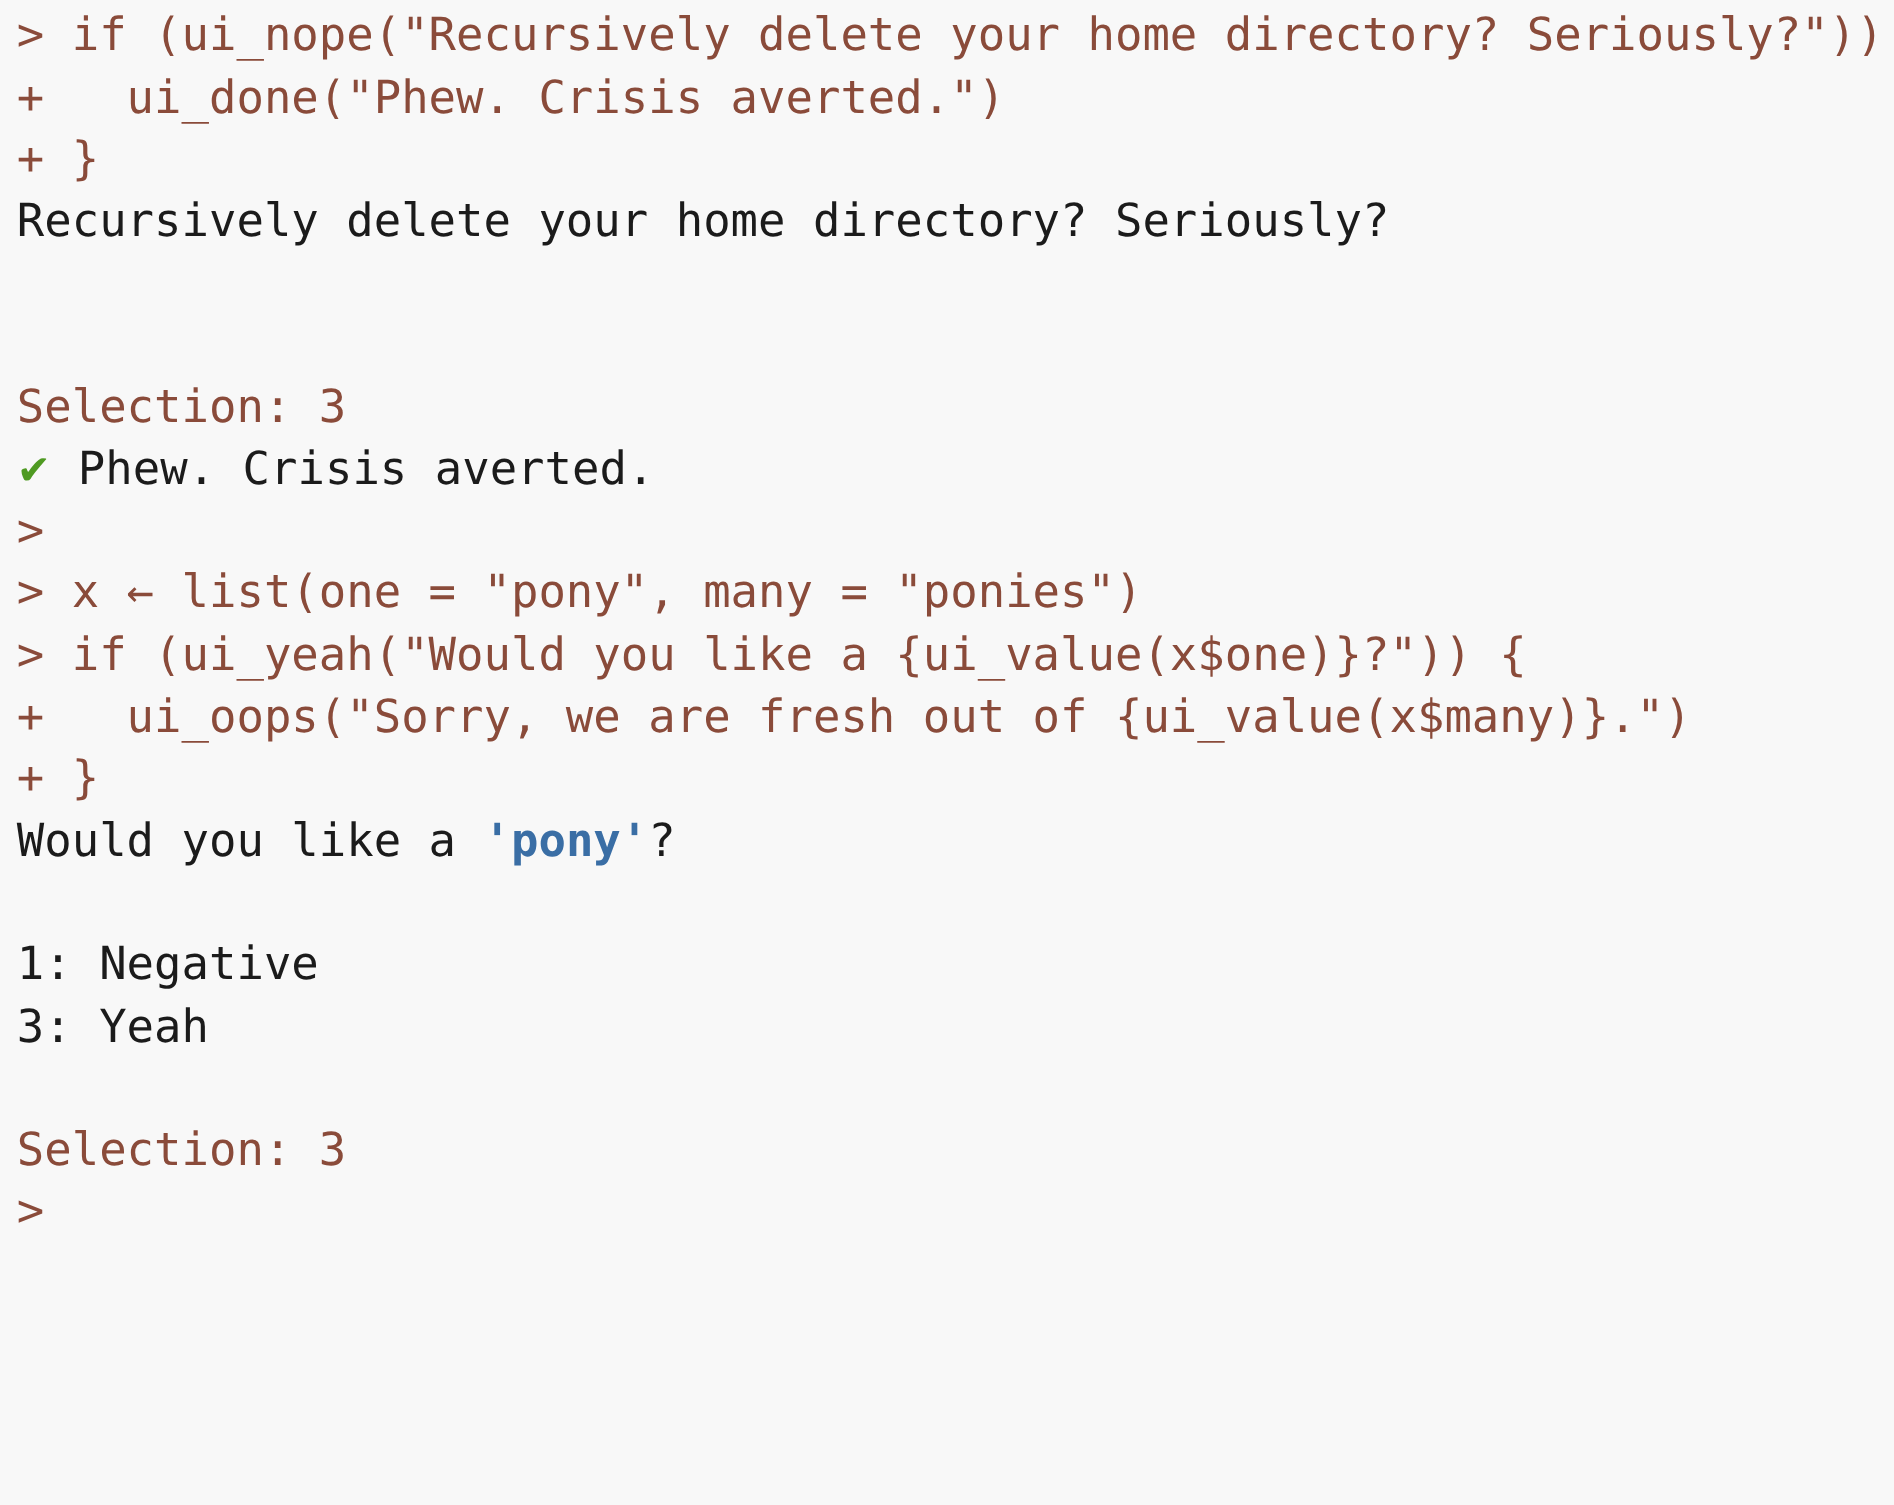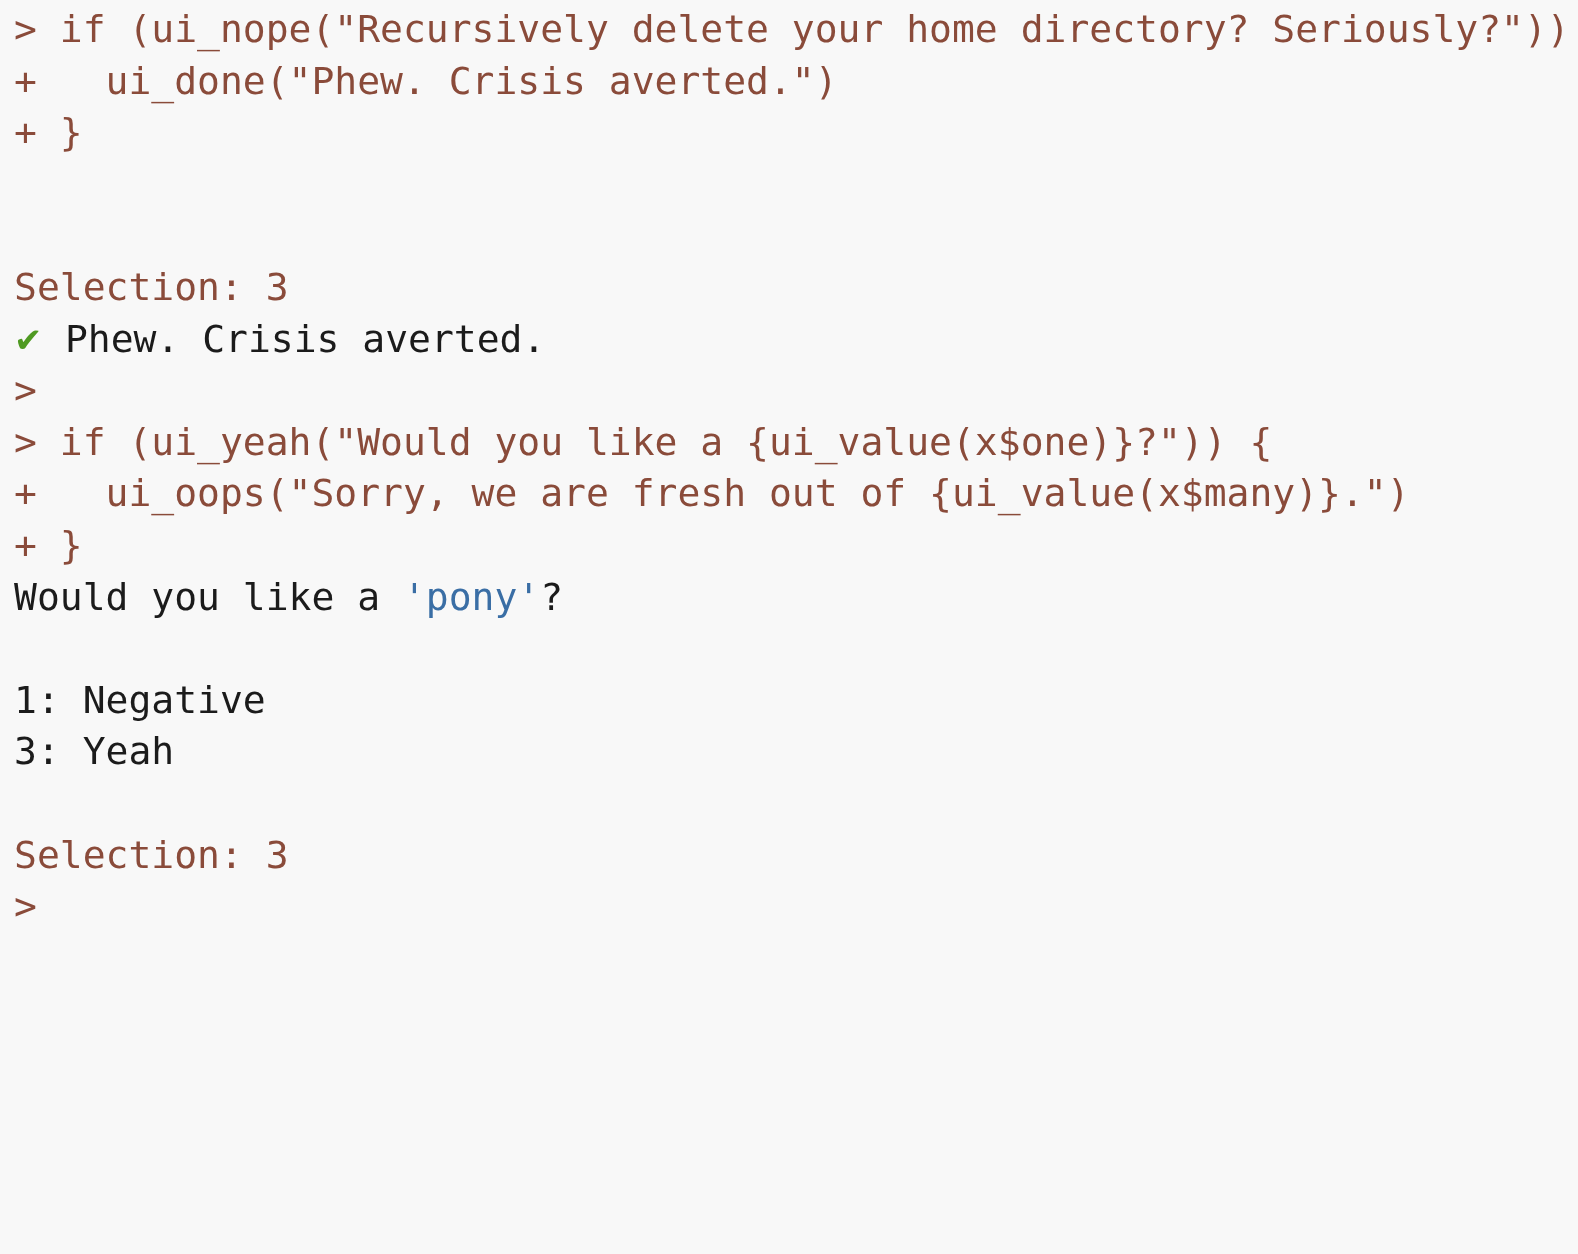--- a/index.html
+++ b/index.html
@@ -29,21 +29,21 @@
     letter-spacing: 0px;
     height: 51.6px;
     color: #1b1b1b;
   }
   .line.blank {
     color: transparent;
   }
   
   .c-input   { color: #8a4b3a; }
   .c-output  { color: #1b1b1b; }
-  .c-value   { color: #3a6ea5; }
+  .c-value   { color: #3a6ea5; font-weight: bold; }
 
   .glyph {
     display: inline-block;
     width: 28px;
     text-align: left;
     font-family: "DejaVu Sans", sans-serif;
     font-size: 34px;
     font-weight: bold;
     line-height: 51.6px;
     vertical-align: baseline;
@@ -51,25 +51,27 @@
   .glyph.check { color: #4f9a22; }
   .glyph.cross { color: #cc0000; }
 </style>
 </head>
 <body>
 
 <div id="console">
     <div class="line c-input">&gt; if (ui_nope("Recursively delete your home directory? Seriously?")) {</div>
     <div class="line c-input">+   ui_done("Phew. Crisis averted.")</div>
     <div class="line c-input">+ }</div>
+    <div class="line c-output">Recursively delete your home directory? Seriously?</div>
     <div class="line blank"> </div>
     <div class="line blank"> </div>
     <div class="line c-input">Selection: 3</div>
     <div class="line c-output"><span class="glyph check">✔</span><span> Phew. Crisis averted.</span></div>
     <div class="line c-input">&gt;</div>
+    <div class="line c-input">&gt; x ← list(one = "pony", many = "ponies")</div>
     <div class="line c-input">&gt; if (ui_yeah("Would you like a {ui_value(x$one)}?")) {</div>
     <div class="line c-input">+   ui_oops("Sorry, we are fresh out of {ui_value(x$many)}.")</div>
     <div class="line c-input">+ }</div>
     <div class="line c-output"><span>Would you like a </span><span class="c-value">'pony'</span><span>?</span></div>
     <div class="line blank"> </div>
     <div class="line c-output">1: Negative</div>
     <div class="line c-output">3: Yeah</div>
     <div class="line blank"> </div>
     <div class="line c-input">Selection: 3</div>
     <div class="line c-input">&gt;</div>

